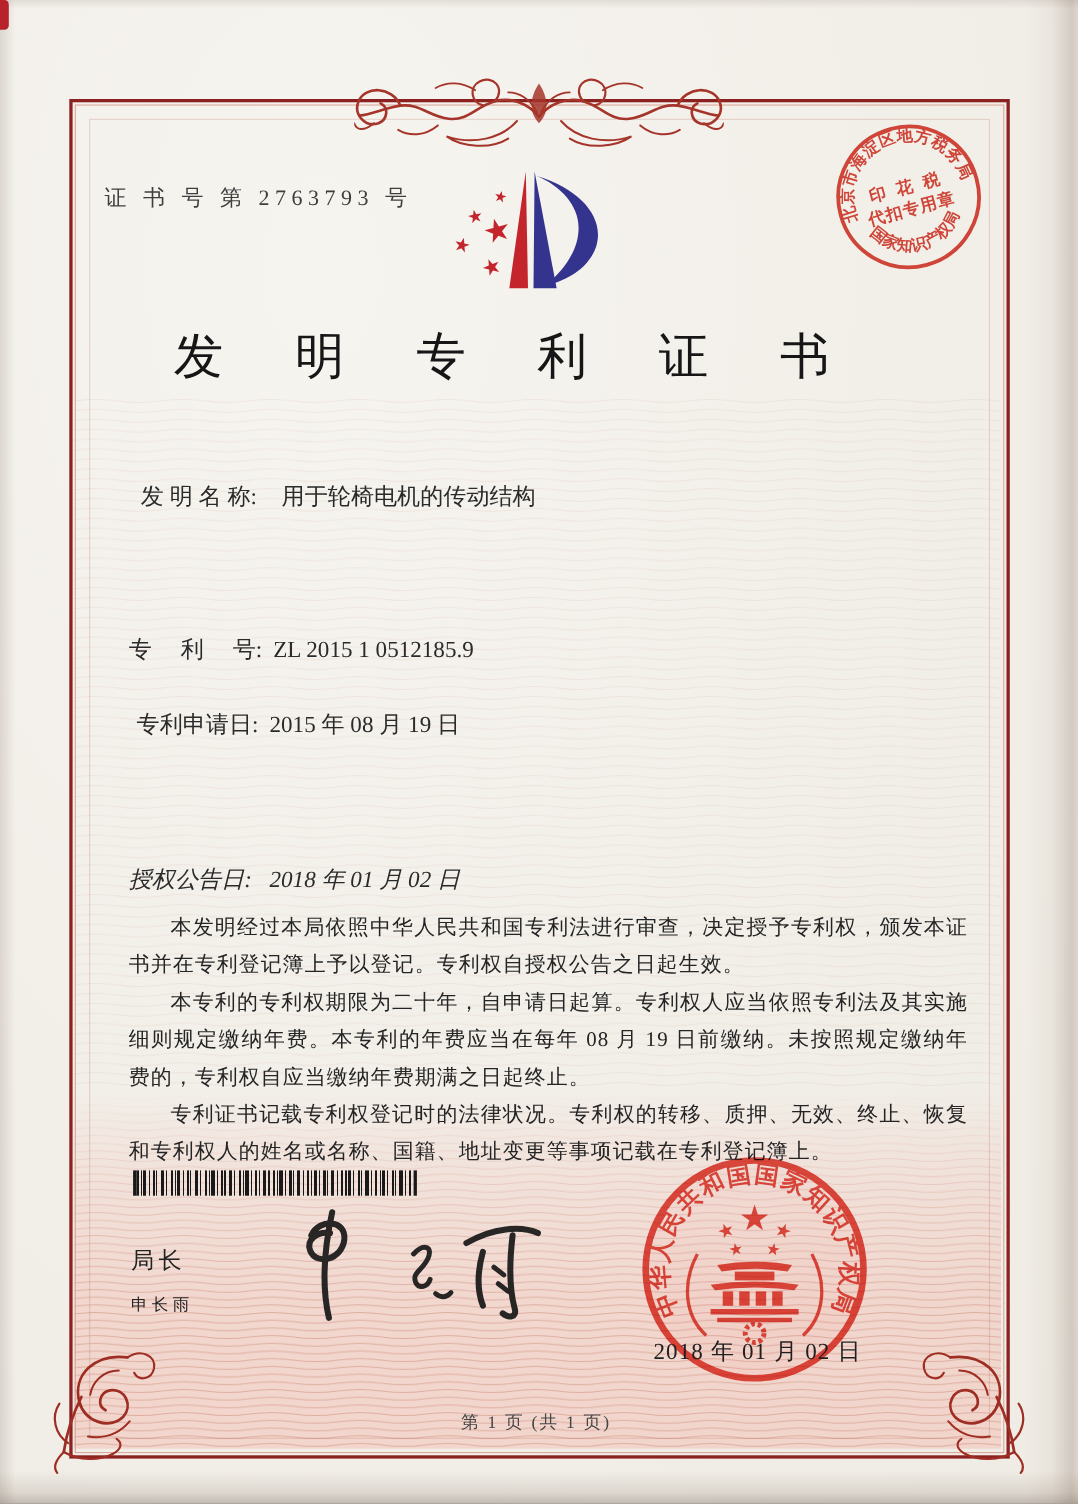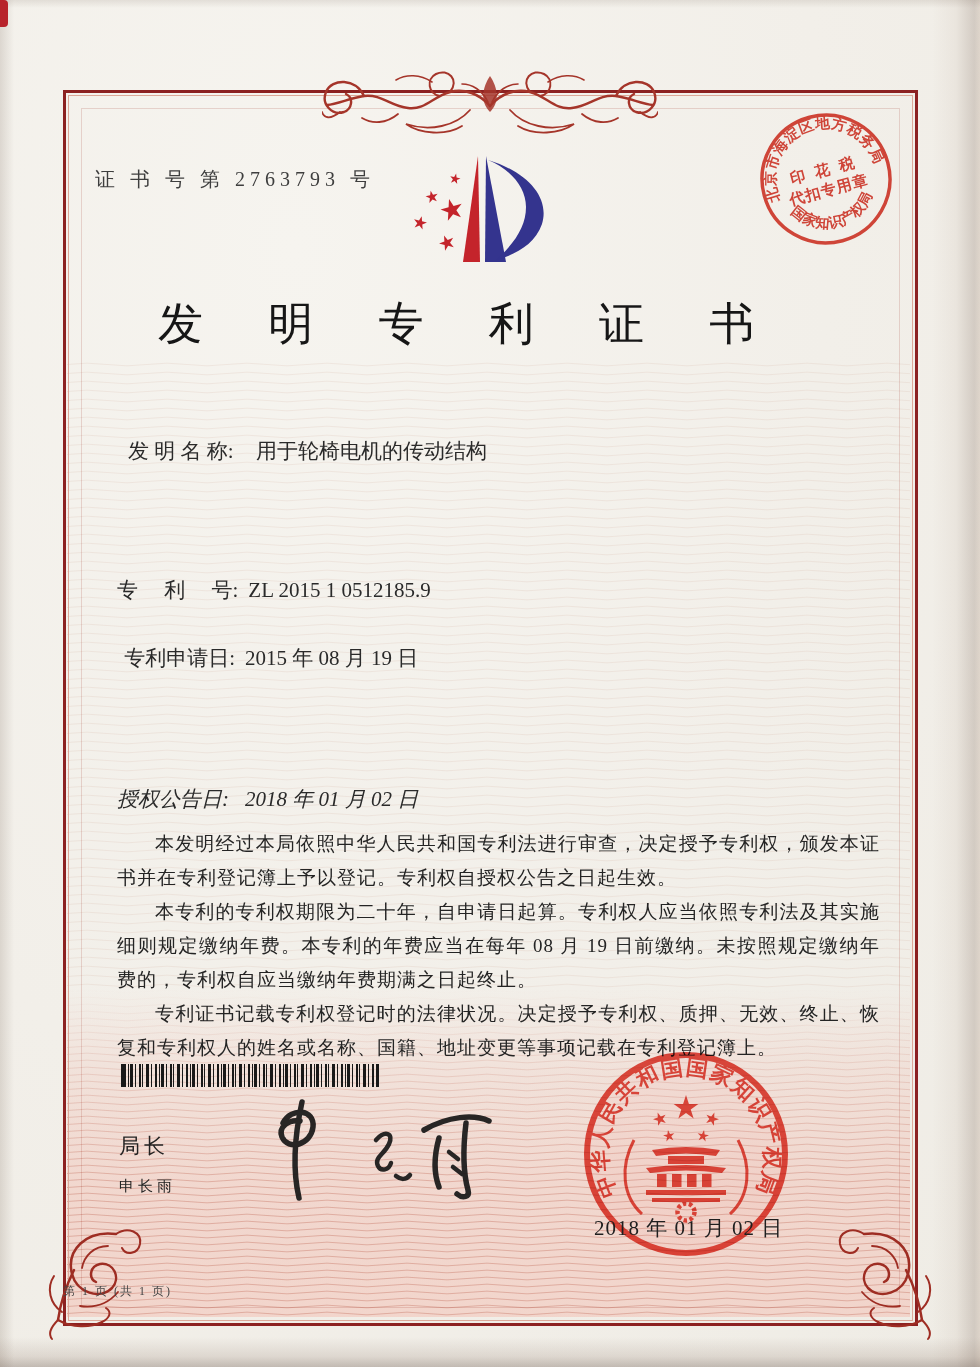--- a/index.html
+++ b/index.html
@@ -71,22 +71,22 @@
       #191919 15px 17px, rgba(0,0,0,0) 17px 18px,
       #191919 18px 19px, rgba(0,0,0,0) 19px 22px,
       #191919 22px 25px, rgba(0,0,0,0) 25px 27px,
       #191919 27px 28px, rgba(0,0,0,0) 28px 31px);
     border-left:3px solid #191919;border-right:3px solid #191919;}
   .sig-title{position:absolute;left:119px;top:1132px;font-size:21px;letter-spacing:4px;color:#222;}
   .sig-name{position:absolute;left:119px;top:1177px;font-size:15px;letter-spacing:4px;color:#222;}
   .signature{position:absolute;left:258px;top:1090px;}
   .seal{position:absolute;left:578px;top:1046px;mix-blend-mode:multiply;opacity:.9;}
   .seal-date{position:absolute;left:594px;top:1214px;font-size:21px;letter-spacing:1px;color:#1f1f1f;white-space:nowrap;}
-  .footer{position:absolute;left:63px;width:849px;top:1283px;text-align:left;
-    font-size:12px;letter-spacing:2px;color:#454545;}
+  .footer{position:absolute;left:63px;width:849px;top:1283px;text-align:center;
+    font-size:16px;letter-spacing:2px;color:#454545;}
 </style>
 </head>
 <body>
 
 <div class="page">
 
   <svg width="0" height="0" style="position:absolute" aria-hidden="true">
     <defs>
       <path id="star" d="M0,-1 L0.2245,-0.309 L0.951,-0.309 L0.363,0.118 L0.588,0.809 L0,0.382 L-0.588,0.809 L-0.363,0.118 L-0.951,-0.309 L-0.2245,-0.309 Z"></path>
       <pattern id="wv1" width="80" height="7" patternUnits="userSpaceOnUse">
@@ -187,21 +187,21 @@
   <div class="field f3">
     <span class="lab">专利申请日:</span><span class="val">2015 年 08 月 19 日</span>
   </div>
   <div class="field f5">
     <span class="lab">授权公告日:</span><span class="val">2018 年 01 月 02 日</span>
   </div>
 
   <div class="body-text">
     <p>本发明经过本局依照中华人民共和国专利法进行审查，决定授予专利权，颁发本证书并在专利登记簿上予以登记。专利权自授权公告之日起生效。</p>
     <p>本专利的专利权期限为二十年，自申请日起算。专利权人应当依照专利法及其实施细则规定缴纳年费。本专利的年费应当在每年 08 月 19 日前缴纳。未按照规定缴纳年费的，专利权自应当缴纳年费期满之日起终止。</p>
-    <p>专利证书记载专利权登记时的法律状况。决定授予专利权、质押、无效、终止、恢复和专利权人的姓名或名称、国籍、地址变更等事项记载在专利登记簿上。</p>
+    <p>专利证书记载专利权登记时的法律状况。专利权的转移、质押、无效、终止、恢复和专利权人的姓名或名称、国籍、地址变更等事项记载在专利登记簿上。</p>
   </div>
 
   <div class="barcode"></div>
 
   <div class="sig-title">局长</div>
   <div class="sig-name">申长雨</div>
   <svg class="signature" width="250" height="125" viewBox="0 0 250 125">
     <g fill="none" stroke="#171717" stroke-width="5.5" stroke-linecap="round" opacity=".92">
       <path d="M44,12 C37,44 34,78 41,108"></path>
       <path d="M25,33 C33,17 57,19 55,37 C53,55 30,61 24,47 C20,37 31,29 42,31"></path>

